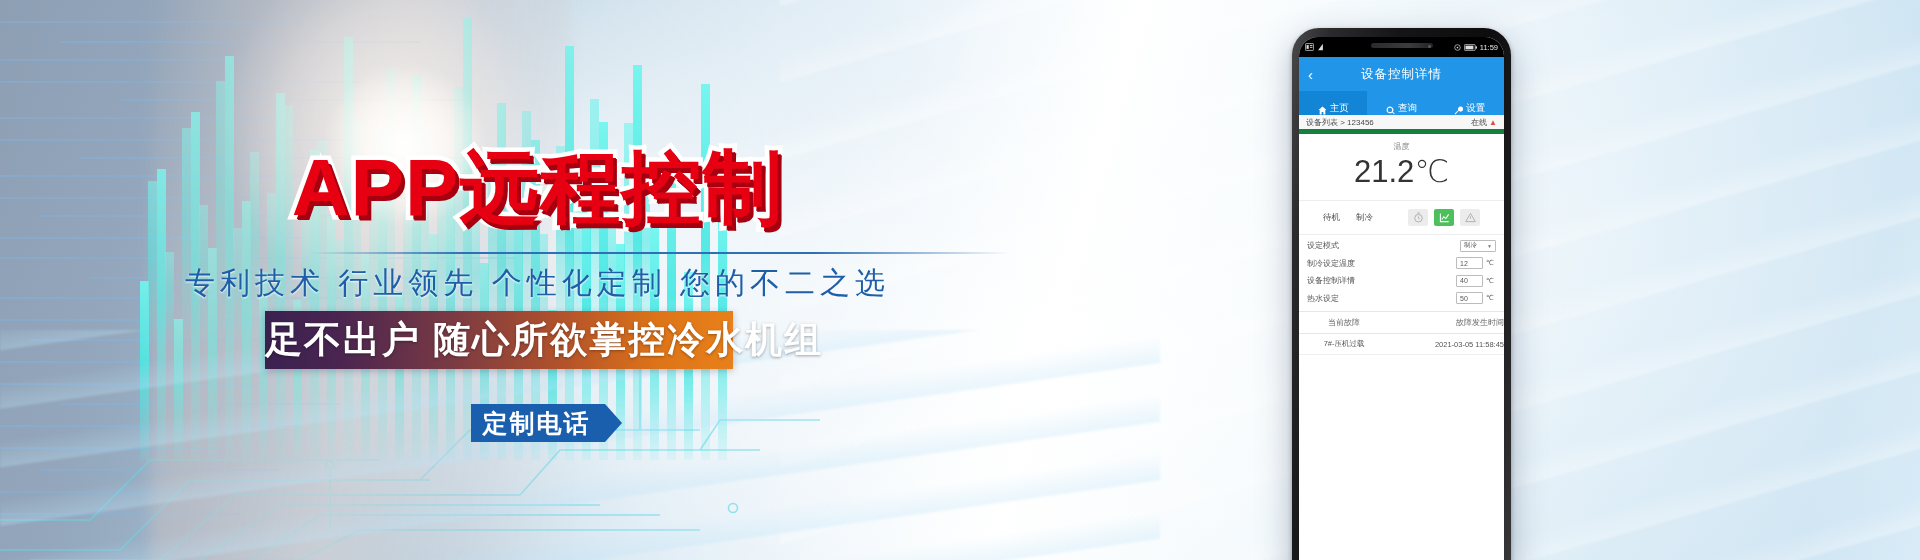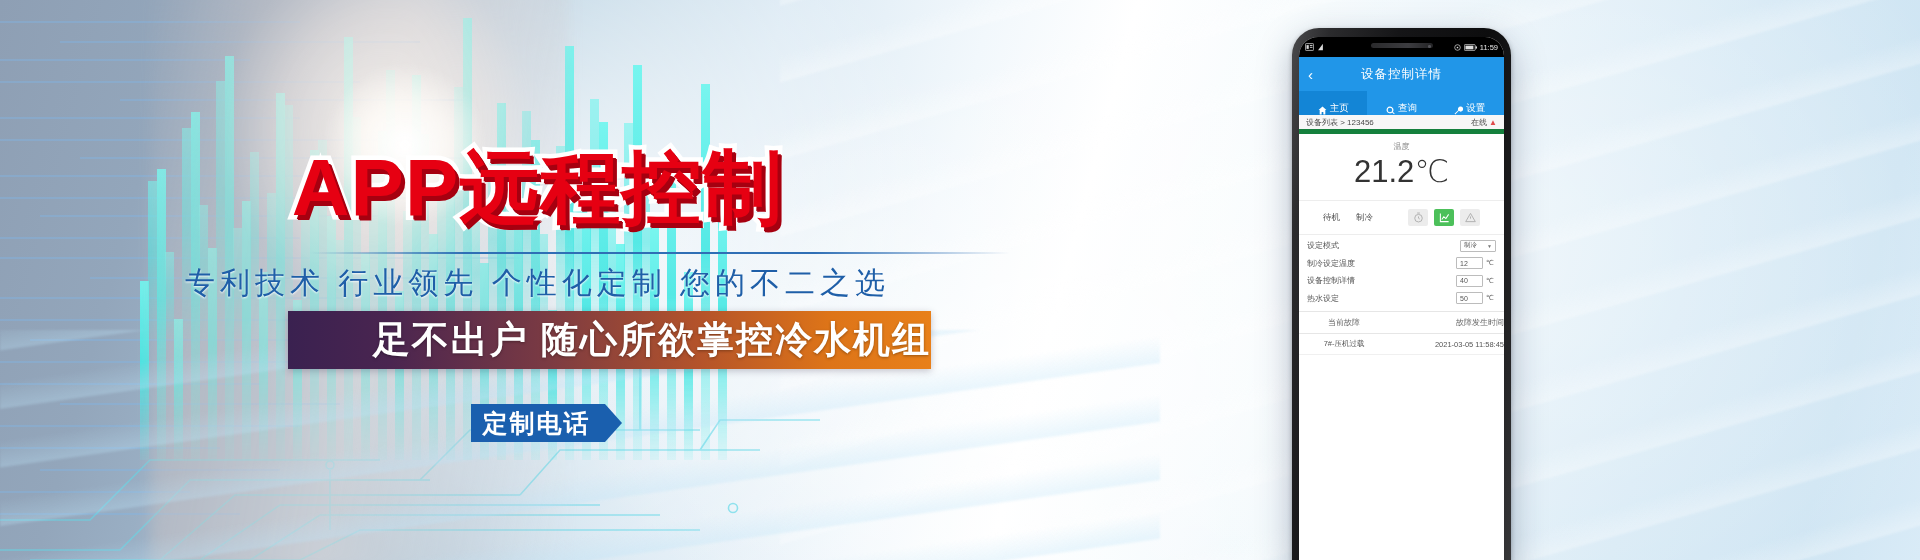--- a/index.html
+++ b/index.html
@@ -94,23 +94,23 @@
     background:linear-gradient(90deg, rgba(30,98,180,0) 0%, #2f6fb5 22%, #2f6fb5 72%, rgba(30,98,180,0) 100%);
   }
 
   .subline{
     position:absolute; left:0; top:263px; width:1075px; text-align:center;
     font-size:30px; color:#1f5fa8; letter-spacing:5px; white-space:nowrap;
     text-shadow:0 1px 2px rgba(255,255,255,.95);
   }
 
   .strip{
-    position:absolute; left:288px; top:311px; width:643px; height:58px;
+    position:absolute; left:265px; top:311px; width:468px; height:58px;
     background:linear-gradient(90deg,#3a2150 0%, #4a2550 16%, #7a3a43 40%, #b4532a 64%, #dd7418 84%, #e8801a 100%);
-    display:flex; align-items:center; justify-content:flex-end;
+    display:flex; align-items:center; justify-content:flex-start;
     box-shadow:0 2px 7px rgba(40,30,60,.26);
   }
   .strip span{
     font-size:37px; font-weight:bold; color:#ffffff; letter-spacing:2px;
     white-space:nowrap; text-shadow:0 1px 3px rgba(0,0,0,.34);
   }
 
   #phoneline{ position:absolute; left:0; top:396px; width:1075px; height:54px;
               display:flex; align-items:center; justify-content:center; gap:0px; }
   .tel-tag{

